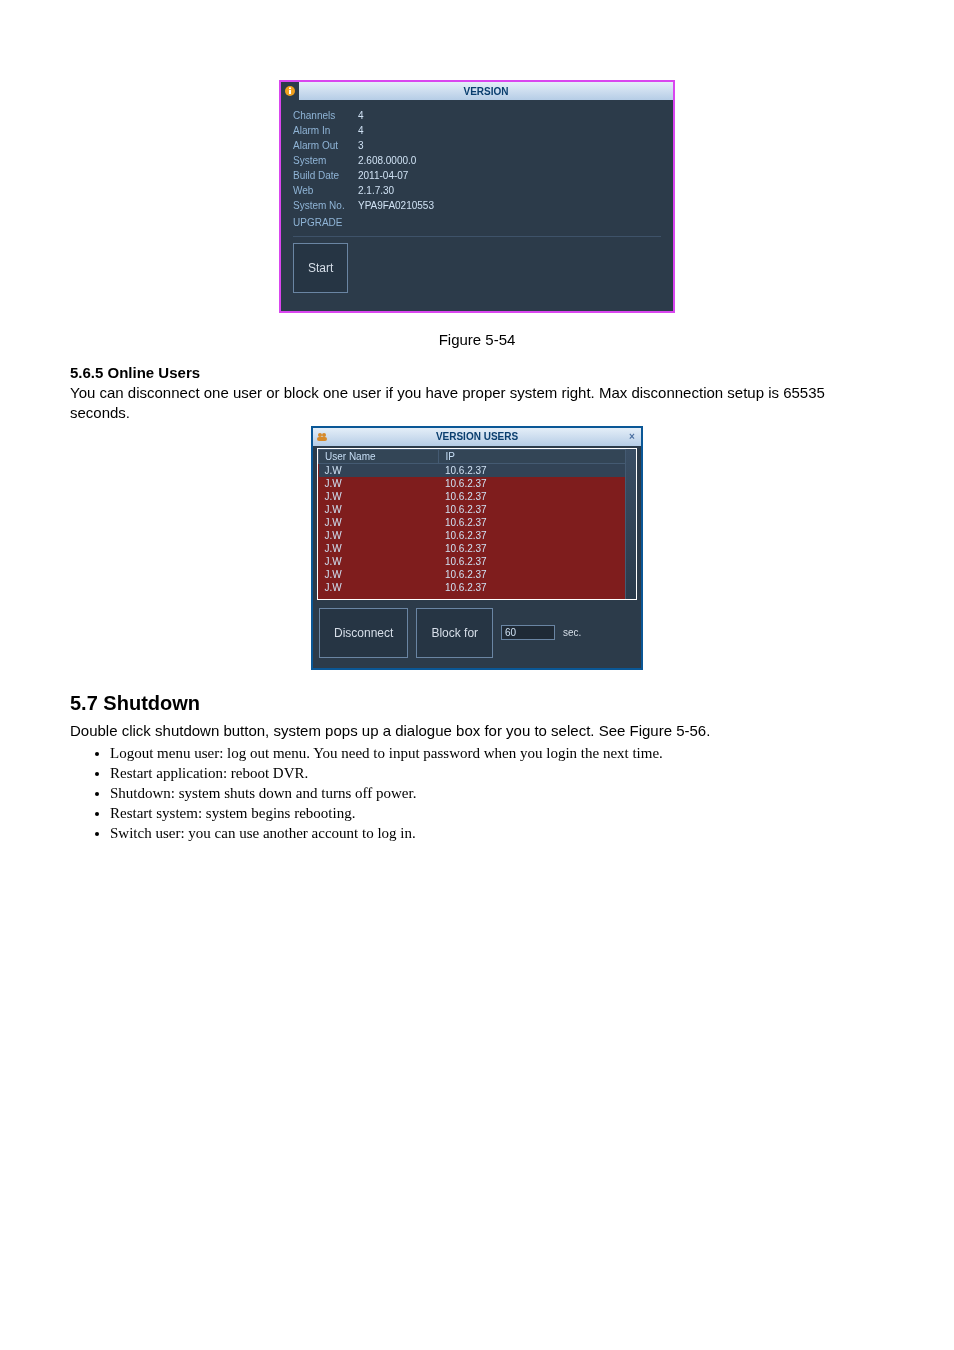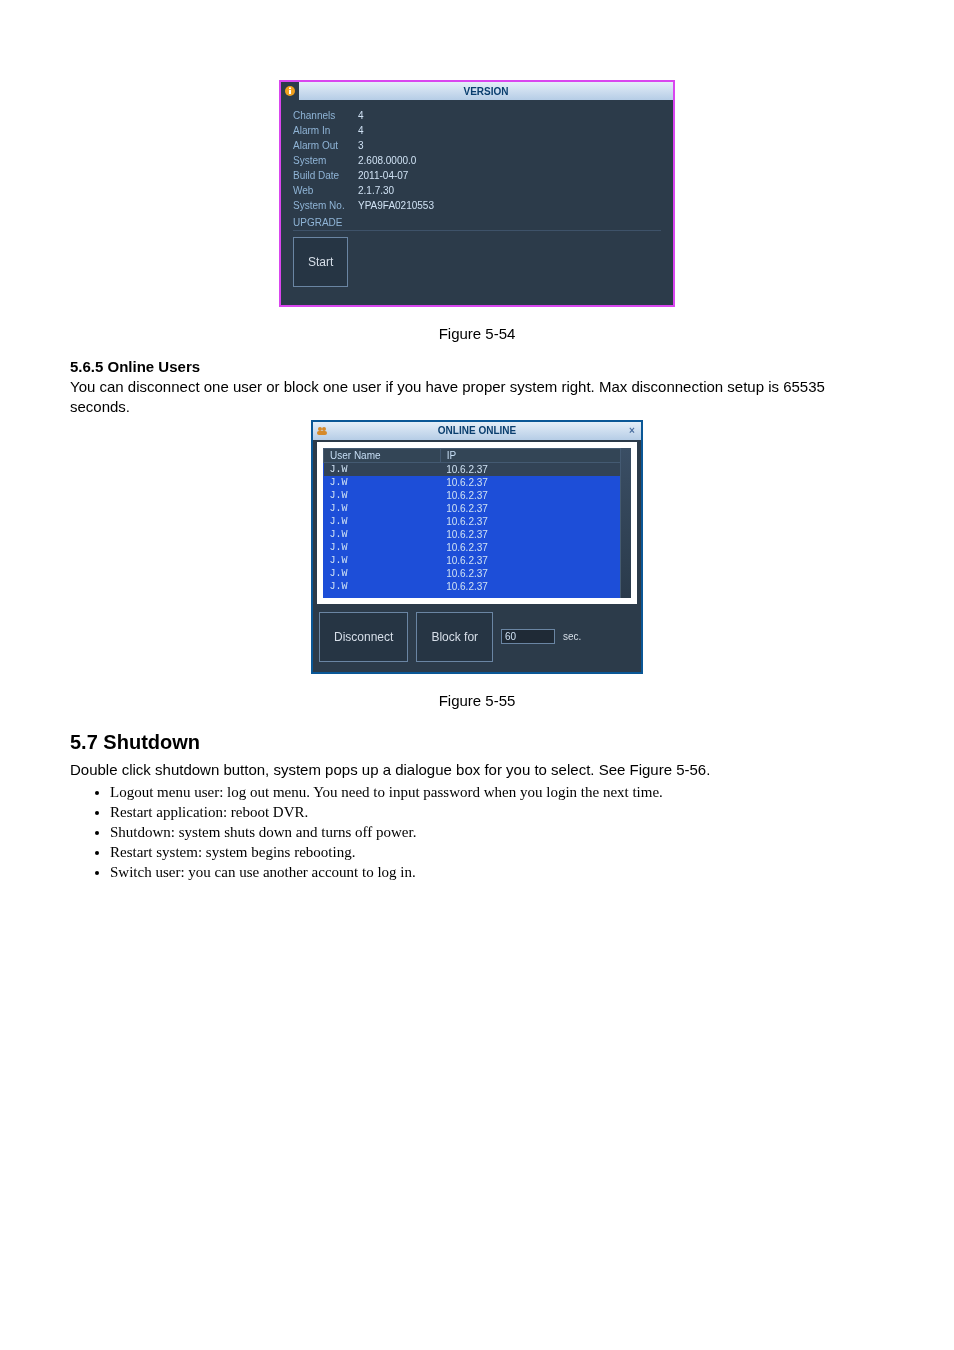--- a/index.html
+++ b/index.html
@@ -56,21 +56,21 @@
   }
   .kv-row .k {
     width: 65px;
     color: #8fb4d6;
   }
   .kv-row .v { color: #cfe1f3; }
   .upgrade-hdr {
     color: #8fb4d6;
     border-bottom: 1px solid #3e5269;
     margin: 6px 0 6px 0;
-    padding-bottom: 2px;
+    padding-bottom: 8px;
   }
   .upgrade-help {
     color: #cfe1f3;
     line-height: 1.4;
     margin-bottom: 14px;
   }
   .btn-dark {
     border: 1px solid #6a85a3;
     border-radius: 0;
     background: #263544;
@@ -128,28 +128,27 @@
     text-align: left;
     font-size: 10px;
   }
   .online-table td {
     padding: 0 6px;
     font-size: 10px;
     line-height: 1.3;
   }
   .online-table td.name {
     color: #cfe1f3;
-    font-family: Liberation Mono, monospace;
   }
   .online-list-wrap {
-    border: 6px solid #ffffff;
+    border: 1px solid #ffffff;
     height: 150px;
     overflow: hidden;
     position: relative;
-    background: #1d4ed8;
+    background: #7f1d1d;
   }
   .online-list-wrap::after {
     
     content: "";
     position: absolute;
     right: 0; top: 0; bottom: 0;
     width: 10px;
     background: linear-gradient(#3a4e64, #2a3a4b);
     border-left: 1px solid #445a72;
   }
@@ -257,21 +256,21 @@
   <div class="centerblock">
     <div class="online-window">
       <div class="online-titlebar">
         <span class="icon-slot">
           <svg width="12" height="12" viewBox="0 0 12 12">
               <circle cx="4" cy="4" r="2" fill="#d68a2a"></circle>
               <circle cx="8" cy="4" r="2" fill="#d68a2a"></circle>
               <rect x="1" y="6" width="10" height="4" rx="2" fill="#d68a2a"></rect>
             </svg>
         </span>
-        <span class="title-text">ONLINE ONLINE</span>
+        <span class="title-text">VERSION USERS</span>
         <span class="close-x">×</span>
       </div>
       <div class="online-body">
         <div class="online-list-wrap">
           <table class="online-table">
             <tbody>
                 <tr>
               <th style="width:38%;">User Name</th>
               <th>IP</th>
             </tr>
@@ -319,21 +318,20 @@
             </table>
         </div>
         <div class="online-footer">
           <span class="btn-dark">Disconnect</span>
           <span class="btn-dark">Block for</span>
           <input class="num-input" value="60" style="">
           <span>sec.</span>
         </div>
       </div>
     </div>
-    <div class="caption">Figure 5-55</div>
   </div>
 
   <h2 class="sec">5.7  Shutdown</h2>
   <p class="body">Double click shutdown button, system pops up a dialogue box for you to select. See Figure 5-56.</p>
   <ul class="bul">
     <li>Logout menu user: log out menu. You need to input password when you login the next time.</li>
     <li>Restart application: reboot DVR.</li>
     <li>Shutdown: system shuts down and turns off power.</li>
     <li> Restart system: system begins rebooting.</li>
     <li>Switch user: you can use another account to log in.</li>

